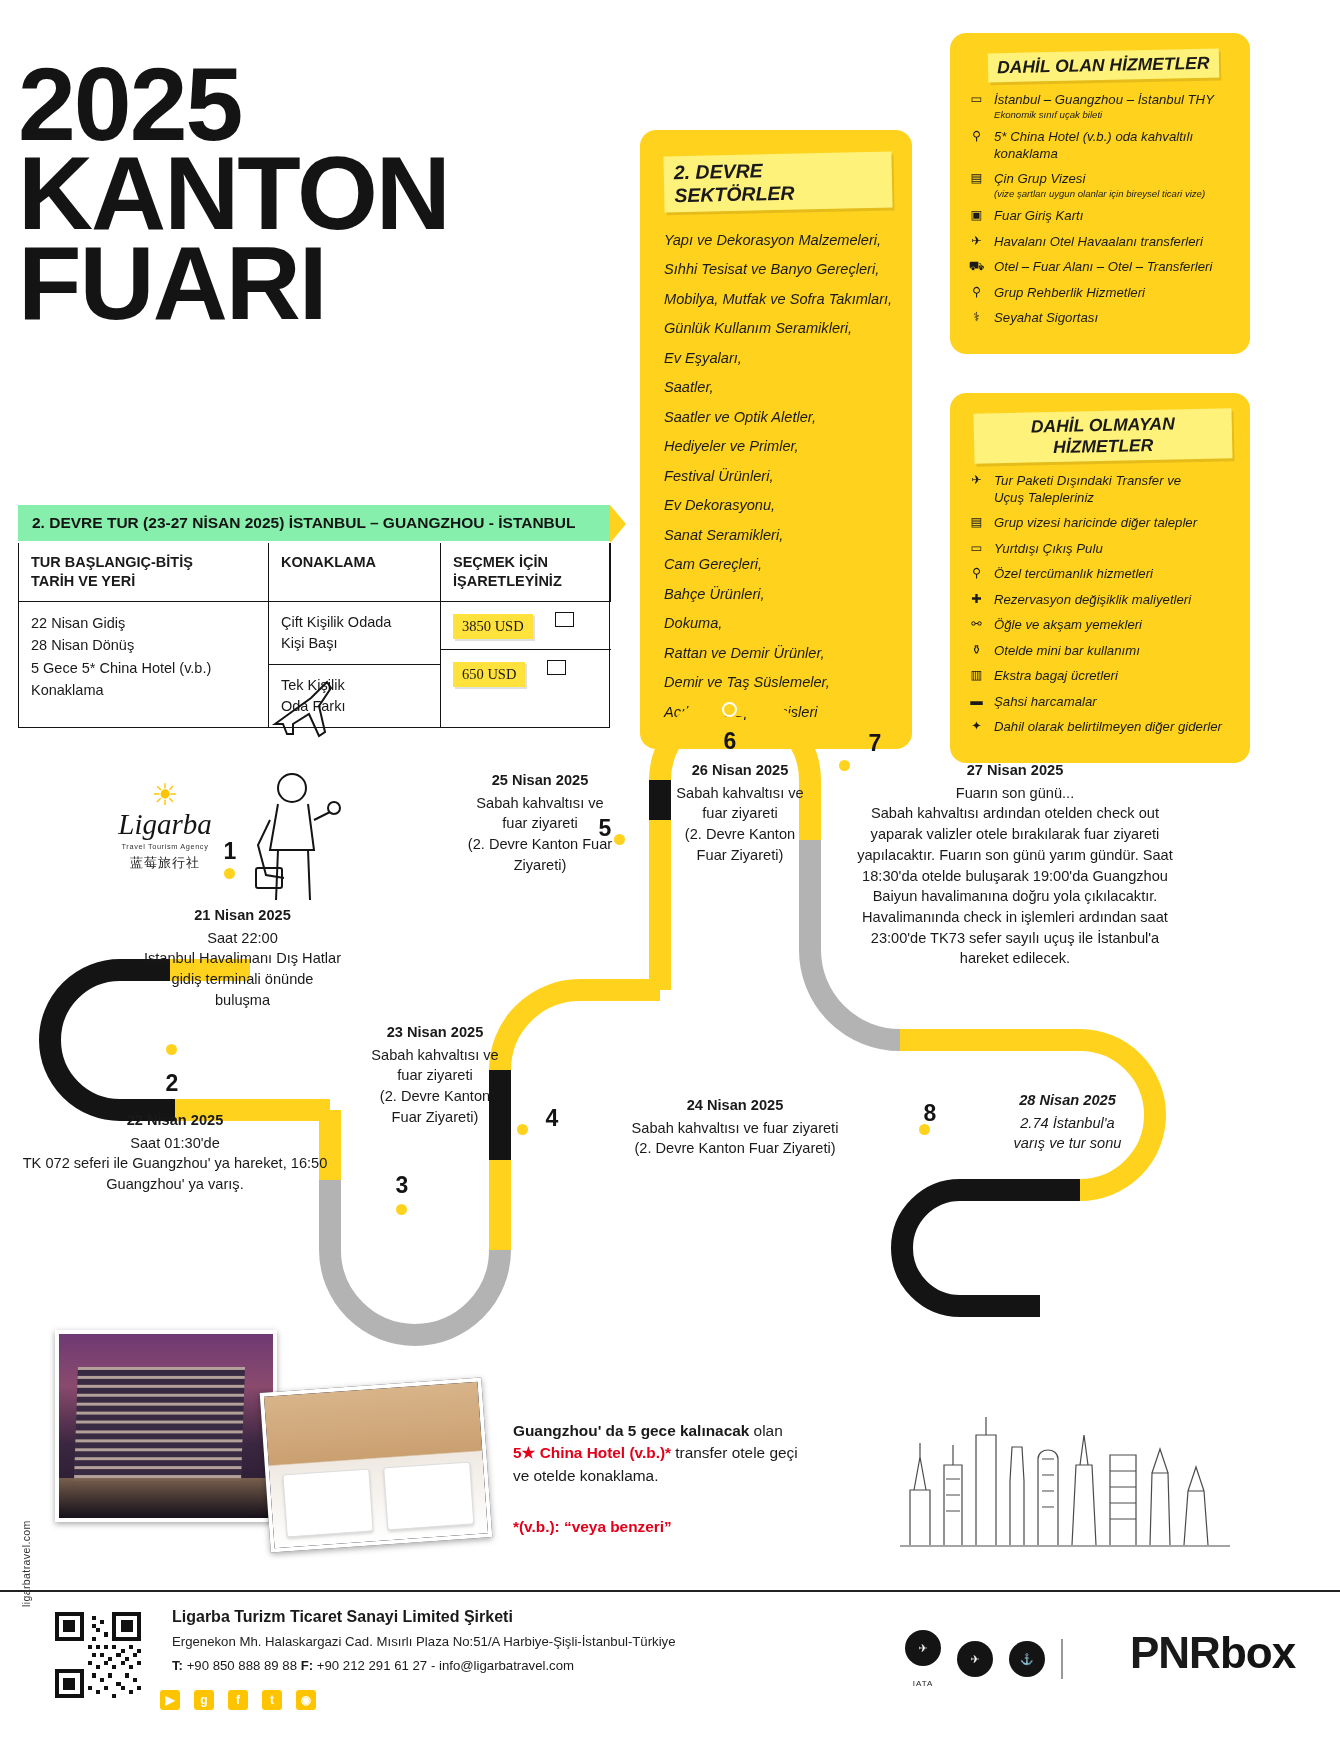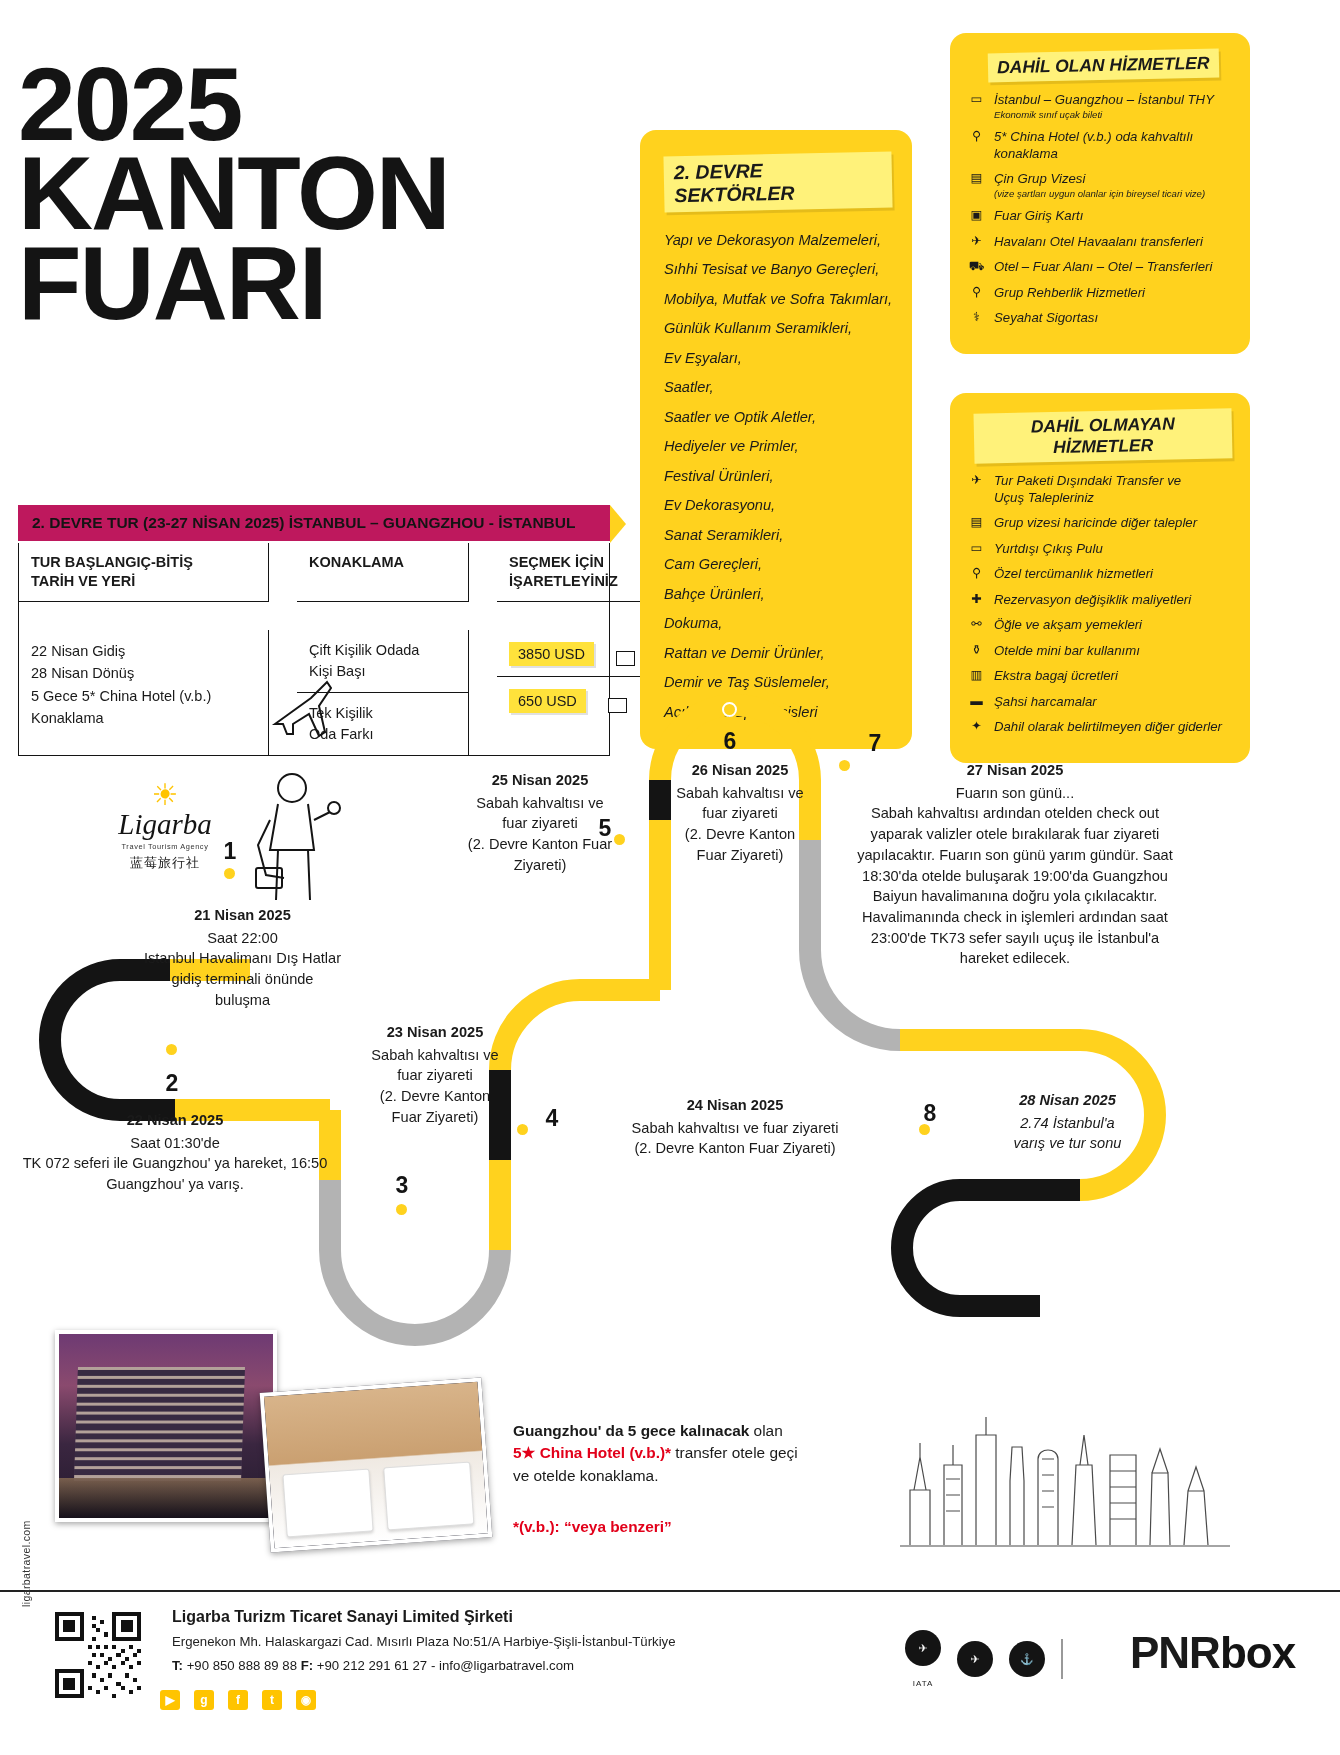--- a/index.html
+++ b/index.html
@@ -27,58 +27,57 @@
     margin-top: 26px;
     font-size: 25.5px;
     font-weight: bold;
     color: #141414;
     letter-spacing: -0.2px;
   }
 
   
   .tour-banner {
     position: absolute; left: 18px; top: 505px;
-    background: #be185d;
+    background: #86efac;
     padding: 9px 16px 9px 14px;
     font-size: 15.5px; font-weight: bold; color: #141414;
     width: 592px;
   }
   .tour-banner:after{
     content:""; position:absolute; right:-16px; top:0; width:0; height:0;
     border-top: 19px solid transparent; border-bottom: 19px solid transparent;
     border-left: 16px solid #FFD21E;
   }
 
   
   .price-table {
     position: absolute; left: 18px; top: 543px; width: 592px;
     border: 1.5px solid #141414; border-top: none;
     display: grid;
     grid-template-columns: 250px 172px 170px;
     font-size: 14.5px;
-    gap: 28px;
   }
   .pt-cell { padding: 10px 12px; border-right: 1.5px solid #141414; }
   .pt-cell:last-child { border-right: none; }
   .pt-head { font-weight: bold; border-bottom: 1.5px solid #141414; line-height: 1.3; }
   .pt-body { line-height: 1.55; }
   .pt-split { border-bottom: 1.5px solid #141414; }
   .pt-sub { padding: 10px 12px; }
   .price-chip {
     display: inline-block; background: #FFE23B; padding: 4px 9px;
     font-size: 14.5px; margin-top: 2px;
     box-shadow: 2px 2px 0 rgba(0,0,0,0.12);
   }
   .checkbox-sq {
     display: inline-block; width: 19px; height: 15px;
     border: 1.6px solid #141414; background: #fff;
     vertical-align: middle; margin-left: 22px;
   }
   .pt-col3 { display:flex; flex-direction:column; }
-  .pt-col3 > div { display:flex; align-items:flex-end; }
+  .pt-col3 > div { display:flex; align-items:flex-start;font-family:Liberation Serif, serif; }
 
   
   .sector-card {
     position: absolute; left: 640px; top: 130px; width: 272px;
     background: #FFD21E; border-radius: 16px; padding: 18px 20px 22px 24px;
   }
   .sector-title-wrap { position: relative; margin: 6px 0 16px 0; }
   .sector-title {
     display: inline-block; background: #FFF27A;
     font-style: italic; font-weight: bold; font-size: 19.5px;

